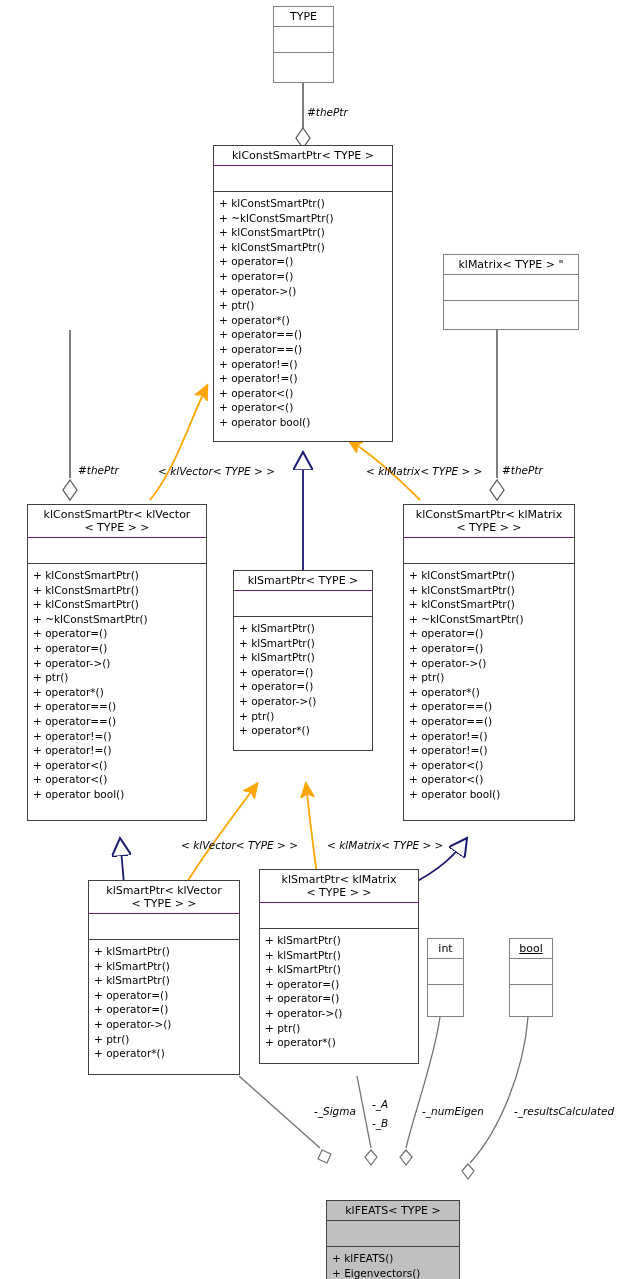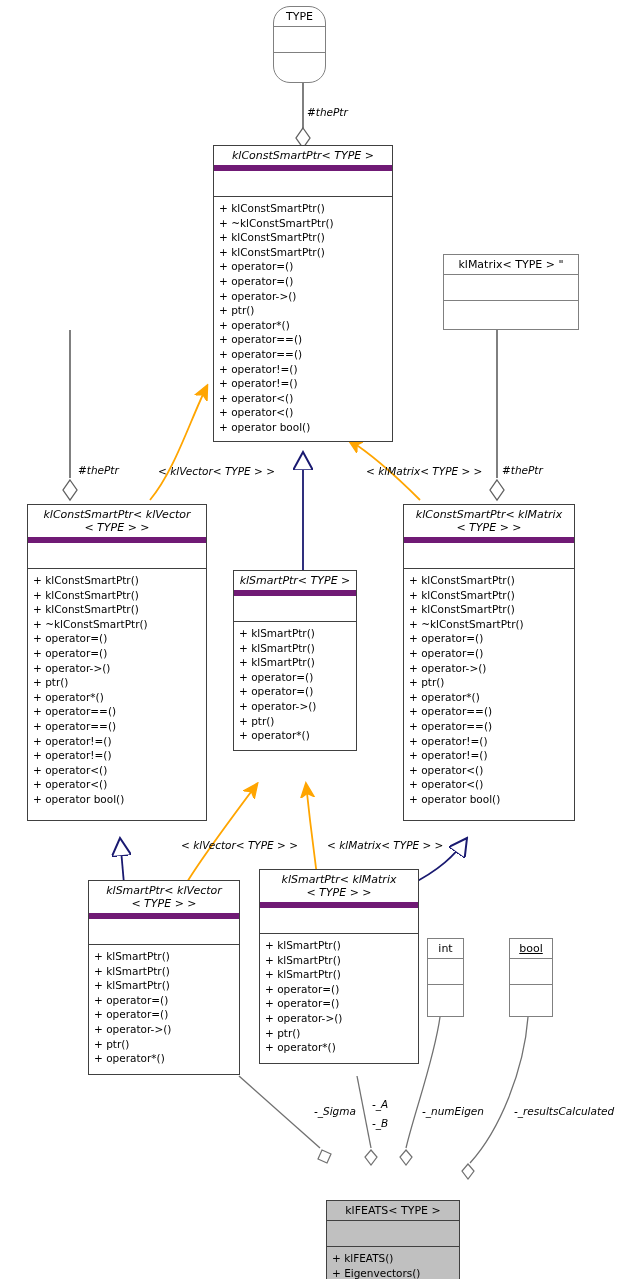--- a/index.html
+++ b/index.html
@@ -10,21 +10,21 @@
   svg#edges{position:absolute;left:0;top:0;width:631px;height:1279px;}
 
   .node{position:absolute;box-sizing:border-box;background:#ffffff;
         border:1px solid #808080;}
   .node.strong{border:1px solid #404040;}
   .node.filled{background:#c0c0c0;border:1px solid #404040;}
 
   .nhead{box-sizing:border-box;text-align:center;
          font-size:11px;color:#000;line-height:13px;
          padding:3px 4px;border-bottom:1px solid #808080;white-space:pre;}
-  .node.strong>.nhead{border-bottom:6px solid #701a75;font-style:italic;}
+  .node.strong>.nhead{border-bottom:1px solid #701a75;}
   .node.filled>.nhead{border-bottom:1px solid #404040;}
 
   .nattrs{box-sizing:border-box;border-bottom:1px solid #808080;height:26px;}
   .node.strong>.nattrs{border-bottom:1px solid #404040;}
   .node.filled>.nattrs{border-bottom:1px solid #404040;}
 
   .nmeth{box-sizing:border-box;padding:4px 5px 5px 5px;}
   .nmeth div{font-size:10.5px;color:#000;line-height:14.6px;white-space:pre;}
 
   .elabel{position:absolute;font-size:10.5px;color:#000;white-space:pre;
@@ -103,21 +103,21 @@
       <path d="M440,1017 C434,1060 415,1110 406,1148" stroke="#707070" stroke-width="1.3" fill="none"></path>
       <polygon points="406,1150 412,1157 406,1165 400,1157" fill="#ffffff" stroke="#707070" stroke-width="1.2"></polygon>
     </g>
 
     <g>
       <path d="M528,1017 C524,1070 500,1130 470,1163" stroke="#707070" stroke-width="1.3" fill="none"></path>
       <polygon points="468,1164 462,1171 468,1179 474,1171" fill="#ffffff" stroke="#707070" stroke-width="1.2"></polygon>
     </g>
   </svg>
 
-  <div class="node" style="left:273px;top:6px;width:53px;height:77px;border-radius:17px;">
+  <div class="node" style="left:273px;top:6px;width:61px;height:77px;">
     <div class="nhead">TYPE</div>
     <div class="nattrs"></div>
     <div class="nmeth" style="height:25px;"></div>
   </div>
 
   <div class="node strong" style="left:213px;top:145px;width:180px;height:297px;">
     <div class="nhead">klConstSmartPtr&lt; TYPE &gt;</div>
     <div class="nattrs"></div>
     <div class="nmeth">
       <div>+ klConstSmartPtr()</div>
@@ -187,21 +187,21 @@
       <div>+ operator==()</div>
       <div>+ operator==()</div>
       <div>+ operator!=()</div>
       <div>+ operator!=()</div>
       <div>+ operator&lt;()</div>
       <div>+ operator&lt;()</div>
       <div>+ operator bool()</div>
     </div>
   </div>
 
-  <div class="node strong" style="left:233px;top:570px;width:124px;height:181px;">
+  <div class="node strong" style="left:233px;top:570px;width:140px;height:181px;">
     <div class="nhead">klSmartPtr&lt; TYPE &gt;</div>
     <div class="nattrs"></div>
     <div class="nmeth">
       <div>+ klSmartPtr()</div>
       <div>+ klSmartPtr()</div>
       <div>+ klSmartPtr()</div>
       <div>+ operator=()</div>
       <div>+ operator=()</div>
       <div>+ operator-&gt;()</div>
       <div>+ ptr()</div>

